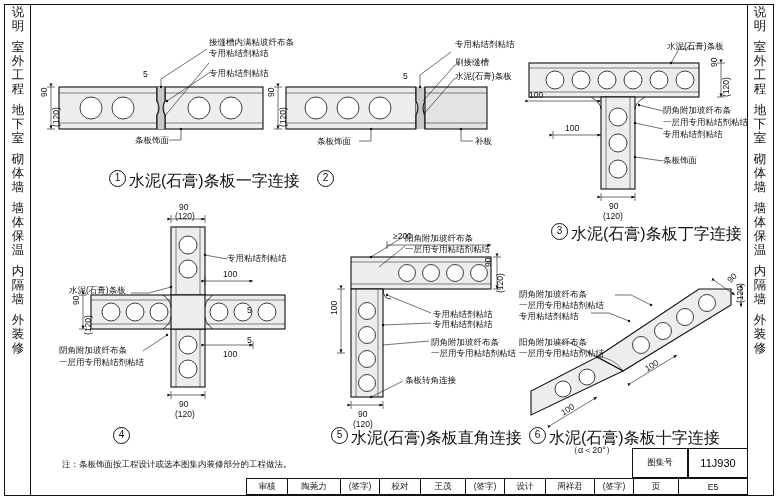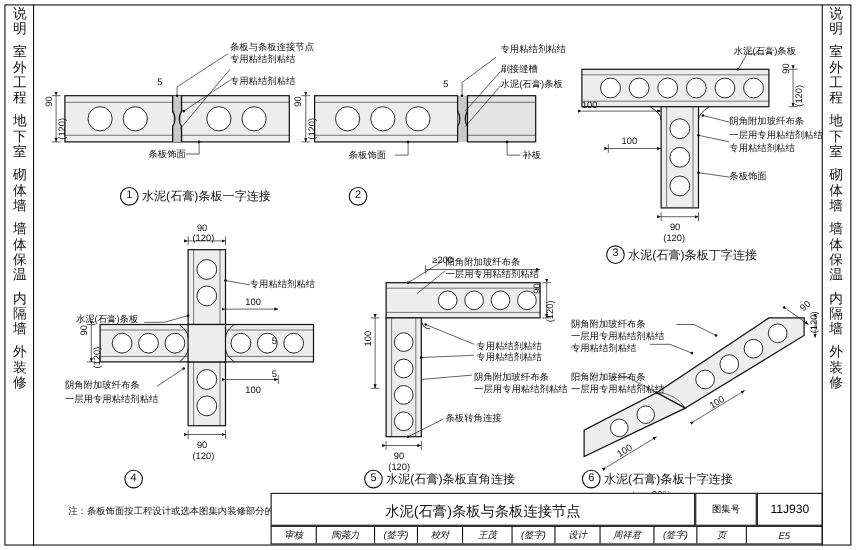--- a/index.html
+++ b/index.html
@@ -11,30 +11,30 @@
   
   .sidecol{position:absolute;top:5px;width:24px;height:490px;display:flex;flex-direction:column;align-items:center;justify-content:flex-start;font-size:12.5px;color:#111;letter-spacing:0;}
   .sidecol span{display:block;width:16px;text-align:center;line-height:1.12;}
   .sidecol .gap{height:7px;}
   #left-col{left:6px;}
   #right-col{left:748px;}
   
   .canvas{position:absolute;left:31px;top:5px;width:716px;height:490px;}
   
   .lbl{position:absolute;font-size:8.5px;color:#111;white-space:nowrap;line-height:1.25;}
-  .cap{position:absolute;font-size:11px;color:#111;white-space:nowrap;}
+  .cap{position:absolute;font-size:16px;color:#111;white-space:nowrap;}
   .num{position:absolute;width:15px;height:15px;border:1px solid #111;border-radius:50%;font-size:10px;line-height:13px;text-align:center;color:#111;}
   svg{position:absolute;left:0;top:0;overflow:visible;}
   
   .note{position:absolute;font-size:8.5px;color:#111;}
   .titlebox{position:absolute;border:1px solid #111;box-sizing:border-box;}
   .tbtxt{position:absolute;font-size:13px;color:#111;text-align:center;width:100%;}
   .small{font-size:8.5px;}
   .sigrow{position:absolute;left:246px;top:478px;width:502px;height:17px;border:1px solid #111;box-sizing:border-box;display:flex;}
-  .sigrow div{border-right:1px solid #111;font-size:8.5px;display:flex;align-items:center;justify-content:center;color:#111;font-style:italic;}
+  .sigrow div{border-right:1px solid #111;font-size:8.5px;display:flex;align-items:center;justify-content:center;color:#111;}
   .sigrow div:last-child{border-right:none;}
 </style>
 </head>
 <body>
 
 <div class="page">
   <div class="frame"></div>
   <div class="vline" style="left:30px;"></div>
   <div class="vline" style="left:747px;"></div>
 
@@ -341,21 +341,21 @@
         <line x1="598" y1="316" x2="578" y2="308" stroke="#111" stroke-width="0.6"></line>
         <line x1="578" y1="308" x2="560" y2="308" stroke="#111" stroke-width="0.6"></line>
         <line x1="566" y1="352" x2="540" y2="338" stroke="#111" stroke-width="0.6"></line>
         <line x1="540" y1="338" x2="524" y2="338" stroke="#111" stroke-width="0.6"></line>
         <circle cx="620" cy="300" r="1.2" fill="#111"></circle>
         <circle cx="598" cy="316" r="1.2" fill="#111"></circle>
         <circle cx="566" cy="352" r="1.2" fill="#111"></circle>
       </g>
     </svg>
 
-    <div class="lbl" style="left:178px;top:32px;">条板与条板连接节点</div>
+    <div class="lbl" style="left:178px;top:32px;">接缝槽内满粘玻纤布条</div>
     <div class="lbl" style="left:178px;top:43px;">专用粘结剂粘结</div>
     <div class="lbl" style="left:178px;top:63px;">专用粘结剂粘结</div>
     <div class="lbl" style="left:104px;top:130px;">条板饰面</div>
     <div class="lbl" style="left:8px;top:92px;transform:rotate(-90deg);transform-origin:left top;">90</div>
     <div class="lbl" style="left:20px;top:122px;transform:rotate(-90deg);transform-origin:left top;">(120)</div>
     <div class="lbl" style="left:112px;top:64px;">5</div>
     <div class="num" style="left:78px;top:165px;">1</div>
     <div class="cap" style="left:98px;top:166px;">水泥(石膏)条板一字连接</div>
 
     <div class="lbl" style="left:424px;top:34px;">专用粘结剂粘结</div>
@@ -423,23 +423,20 @@
     <div class="lbl" style="left:704px;top:298px;transform:rotate(-90deg);transform-origin:left top;">(120)</div>
     <div class="lbl" style="left:612px;top:360px;transform:rotate(-32deg);transform-origin:left top;">100</div>
     <div class="lbl" style="left:528px;top:404px;transform:rotate(-32deg);transform-origin:left top;">100</div>
     <div class="num" style="left:498px;top:422px;">6</div>
     <div class="cap" style="left:518px;top:423px;">水泥(石膏)条板十字连接</div>
     <div class="lbl" style="left:538px;top:440px;font-size:9px;">（α＜20°）</div>
   </div>
 
   <div class="note" style="left:62px;top:459px;">注：条板饰面按工程设计或选本图集内装修部分的工程做法。</div>
 
-  <div class="titlebox" style="left:246px;top:448px;width:386px;height:30px;background:#fff;">
-    <div class="tbtxt" style="top:7px;">水泥(石膏)条板与条板连接节点</div>
-  </div>
   <div class="titlebox" style="left:632px;top:448px;width:56px;height:30px;display:flex;align-items:center;justify-content:center;">
     <span class="small">图集号</span>
   </div>
   <div class="titlebox" style="left:688px;top:448px;width:60px;height:30px;display:flex;align-items:center;justify-content:center;">
     <span style="font-size:11px;">11J930</span>
   </div>
 
   <div class="sigrow">
     <div style="width:40px;">审核</div>
     <div style="width:52px;">陶荛力</div>

